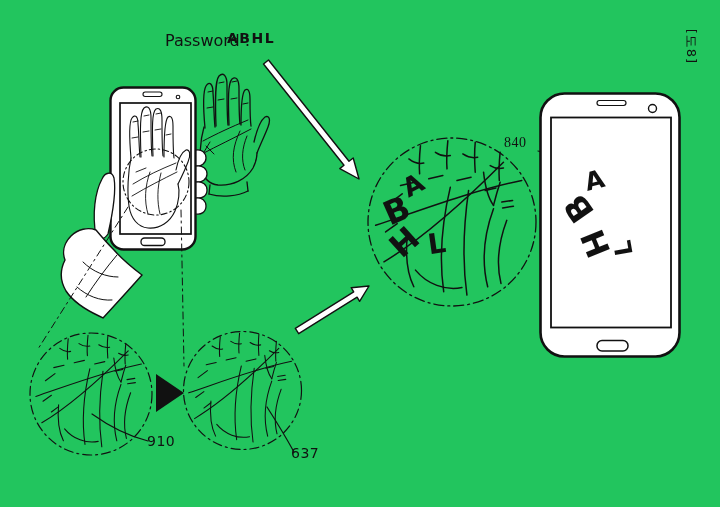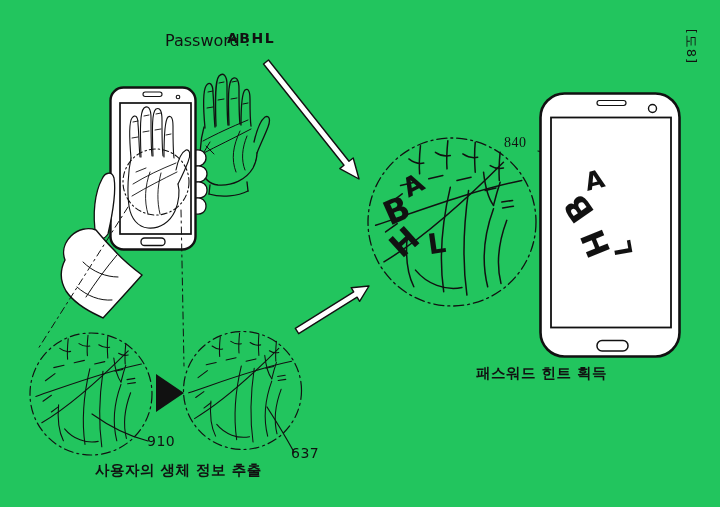--- a/index.html
+++ b/index.html
@@ -186,22 +186,20 @@
   </svg>
 
   <span class="txt pw-label">Password :</span>
   <span class="txt pw-value">ABHL</span>
   <div class="txt fig-label">[도8]</div>
 
   <span class="txt ref ref-810">910</span>
   <span class="txt ref ref-815">637</span>
   <span class="txt ref ref-840">840</span>
 
-  <div class="txt caption cap-left">사용자의 생체 정보 추출</div>
-  <div class="txt caption cap-right">패스워드 힌트 획득</div>
 
   <span class="ltr mA">A</span>
   <span class="ltr mB">B</span>
   <span class="ltr mH">H</span>
   <span class="ltr mL">L</span>
 
   <span class="ltr rA">A</span>
   <span class="ltr rB">B</span>
   <span class="ltr rH">H</span>
   <span class="ltr rL">L</span>

